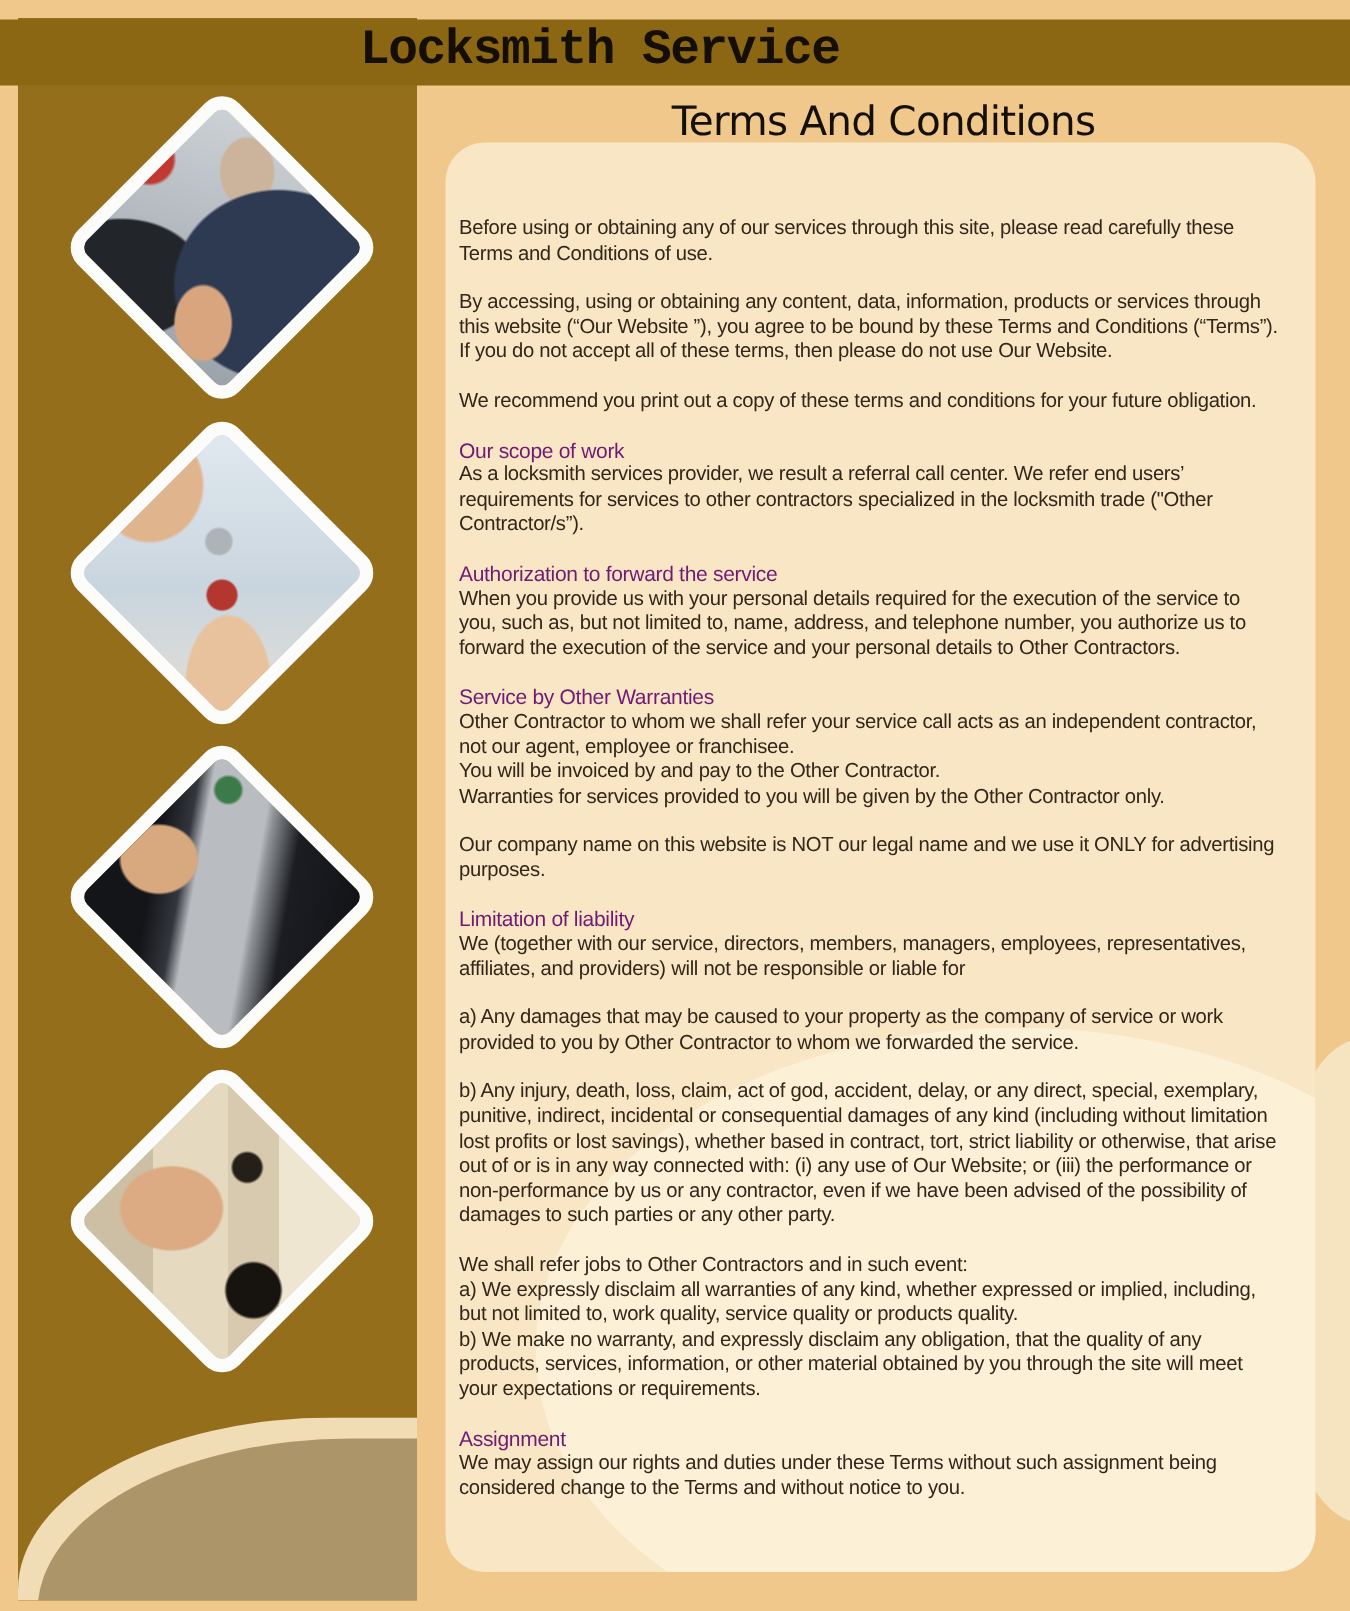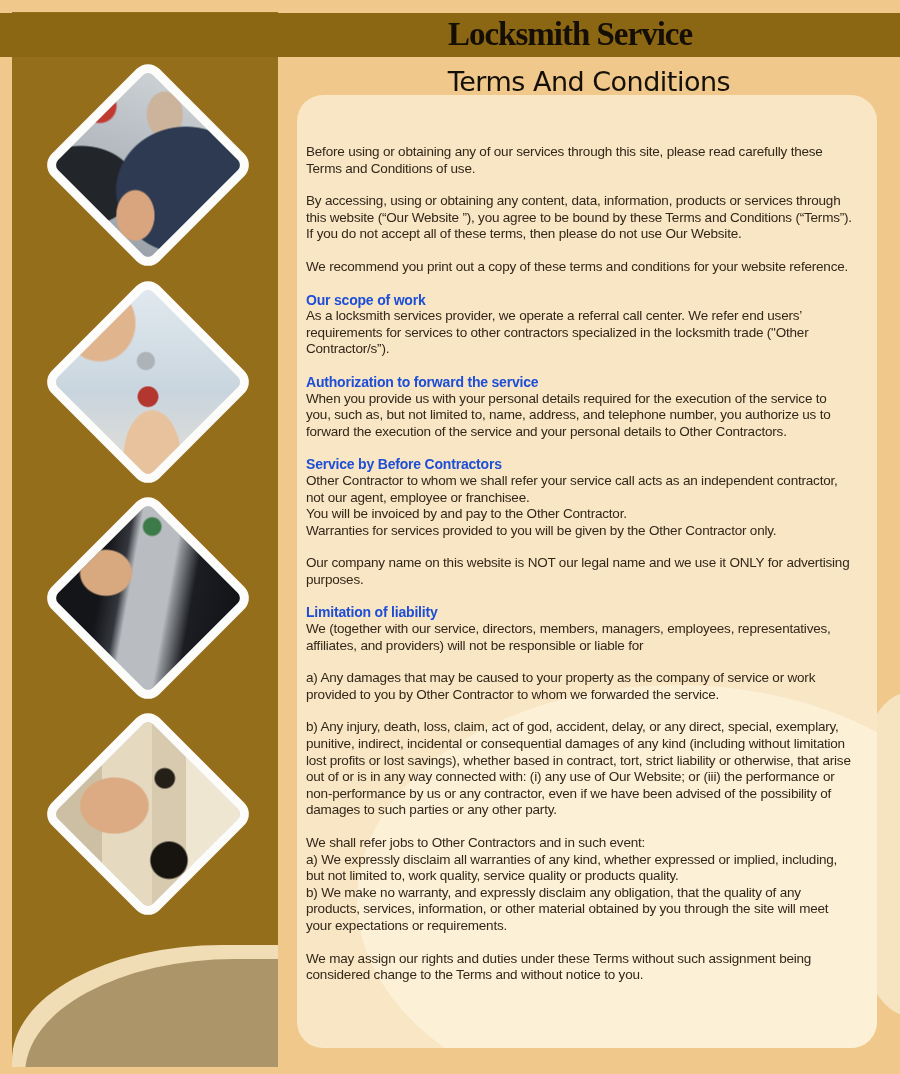--- a/index.html
+++ b/index.html
@@ -11,22 +11,22 @@
     font-family:"Liberation Sans", sans-serif;
   }
   
   .band{
     position:absolute;left:0;top:13px;width:900px;height:44px;
     background:#8c6713;
   }
   .band .title{
     height:44px;line-height:42px;
     padding-left:240px;
-    text-align:center;
-    font-family:Liberation Serif, serif;
+    text-align:left;
+    font-family:Liberation Mono, monospace;
     font-weight:800;
     font-size:33px;
     letter-spacing:-1px;
     color:#140e04;
   }
   
   .left-col{
     position:absolute;left:12px;top:12px;width:266px;height:1055px;
     background:#956e1b;
   }
@@ -119,22 +119,22 @@
     position:relative;z-index:2;
     padding:49px 24px 0 9px;
     font-size:13.5px;line-height:16.6px;
     letter-spacing:-0.2px;
     color:#32271a;
   }
   .panel .text p{margin:0 0 16px 0;white-space:pre-line;}
   .panel .text h3{
     margin:0;
     font-size:14px;line-height:16.6px;
-    font-weight:bold;
-    color:#1d4ed8;
+    font-weight:normal;
+    color:#701a75;
   }
 </style>
 </head>
 <body>
 
 <div class="page">
 
   <div class="left-col"></div>
 
   <div class="band">
@@ -162,34 +162,35 @@
       <div class="diamond" style="left: 72px; top: 738px;">
         <div class="photo p3"></div>
       </div>
     </div>
 
   <div class="panel">
     <div class="glow"></div>
     <div class="text" id="terms-text">
         <p>Before using or obtaining any of our services through this site, please read carefully these Terms and Conditions of use.</p>
         <p>By accessing, using or obtaining any content, data, information, products or services through this website (“Our Website ”), you agree to be bound by these Terms and Conditions (“Terms”). If you do not accept all of these terms, then please do not use Our Website.</p>
-        <p>We recommend you print out a copy of these terms and conditions for your website reference.</p>
+        <p>We recommend you print out a copy of these terms and conditions for your future obligation.</p>
         <h3>Our scope of work</h3>
-        <p>As a locksmith services provider, we operate a referral call center. We refer end users’ requirements for services to other contractors specialized in the locksmith trade ("Other Contractor/s”).</p>
+        <p>As a locksmith services provider, we result a referral call center. We refer end users’ requirements for services to other contractors specialized in the locksmith trade ("Other Contractor/s”).</p>
         <h3>Authorization to forward the service</h3>
         <p>When you provide us with your personal details required for the execution of the service to you, such as, but not limited to, name, address, and telephone number, you authorize us to forward the execution of the service and your personal details to Other Contractors.</p>
-        <h3>Service by Before Contractors</h3>
+        <h3>Service by Other Warranties</h3>
         <p>Other Contractor to whom we shall refer your service call acts as an independent contractor, not our agent, employee or franchisee.
 You will be invoiced by and pay to the Other Contractor.
 Warranties for services provided to you will be given by the Other Contractor only.</p>
         <p>Our company name on this website is NOT our legal name and we use it ONLY for advertising purposes.</p>
         <h3>Limitation of liability</h3>
         <p>We (together with our service, directors, members, managers, employees, representatives, affiliates, and providers) will not be responsible or liable for</p>
         <p>a) Any damages that may be caused to your property as the company of service or work provided to you by Other Contractor to whom we forwarded the service.</p>
         <p>b) Any injury, death, loss, claim, act of god, accident, delay, or any direct, special, exemplary, punitive, indirect, incidental or consequential damages of any kind (including without limitation lost profits or lost savings), whether based in contract, tort, strict liability or otherwise, that arise out of or is in any way connected with: (i) any use of Our Website; or (iii) the performance or non-performance by us or any contractor, even if we have been advised of the possibility of damages to such parties or any other party.</p>
         <p>We shall refer jobs to Other Contractors and in such event:
 a) We expressly disclaim all warranties of any kind, whether expressed or implied, including, but not limited to, work quality, service quality or products quality.
 b) We make no warranty, and expressly disclaim any obligation, that the quality of any products, services, information, or other material obtained by you through the site will meet your expectations or requirements.</p>
+        <h3>Assignment</h3>
         <p>We may assign our rights and duties under these Terms without such assignment being considered change to the Terms and without notice to you.</p>
       </div>
   </div>
 
 </div>
 
 </body></html>

